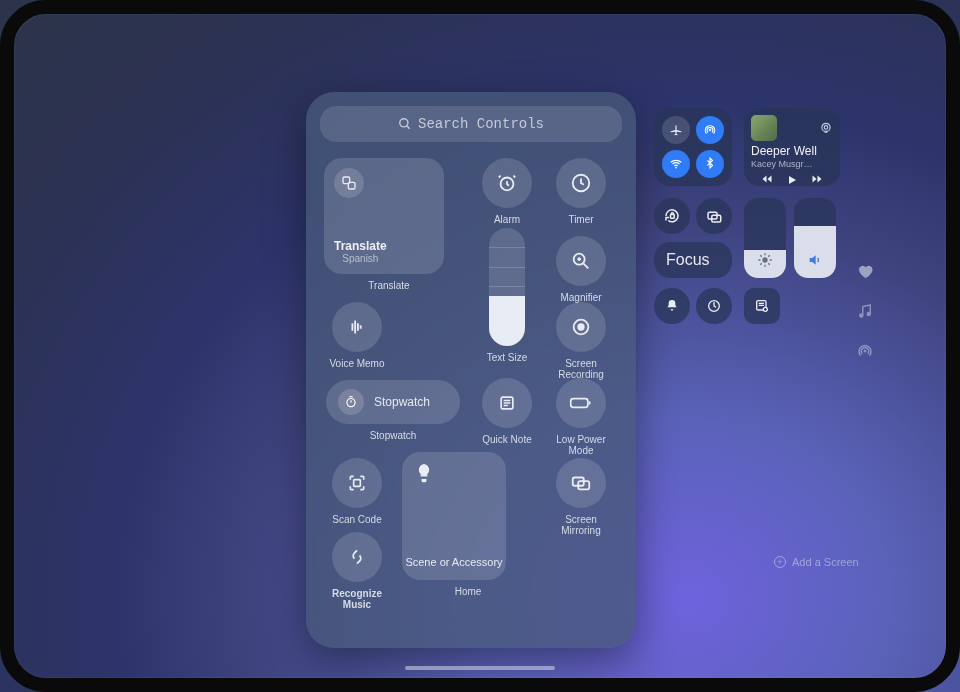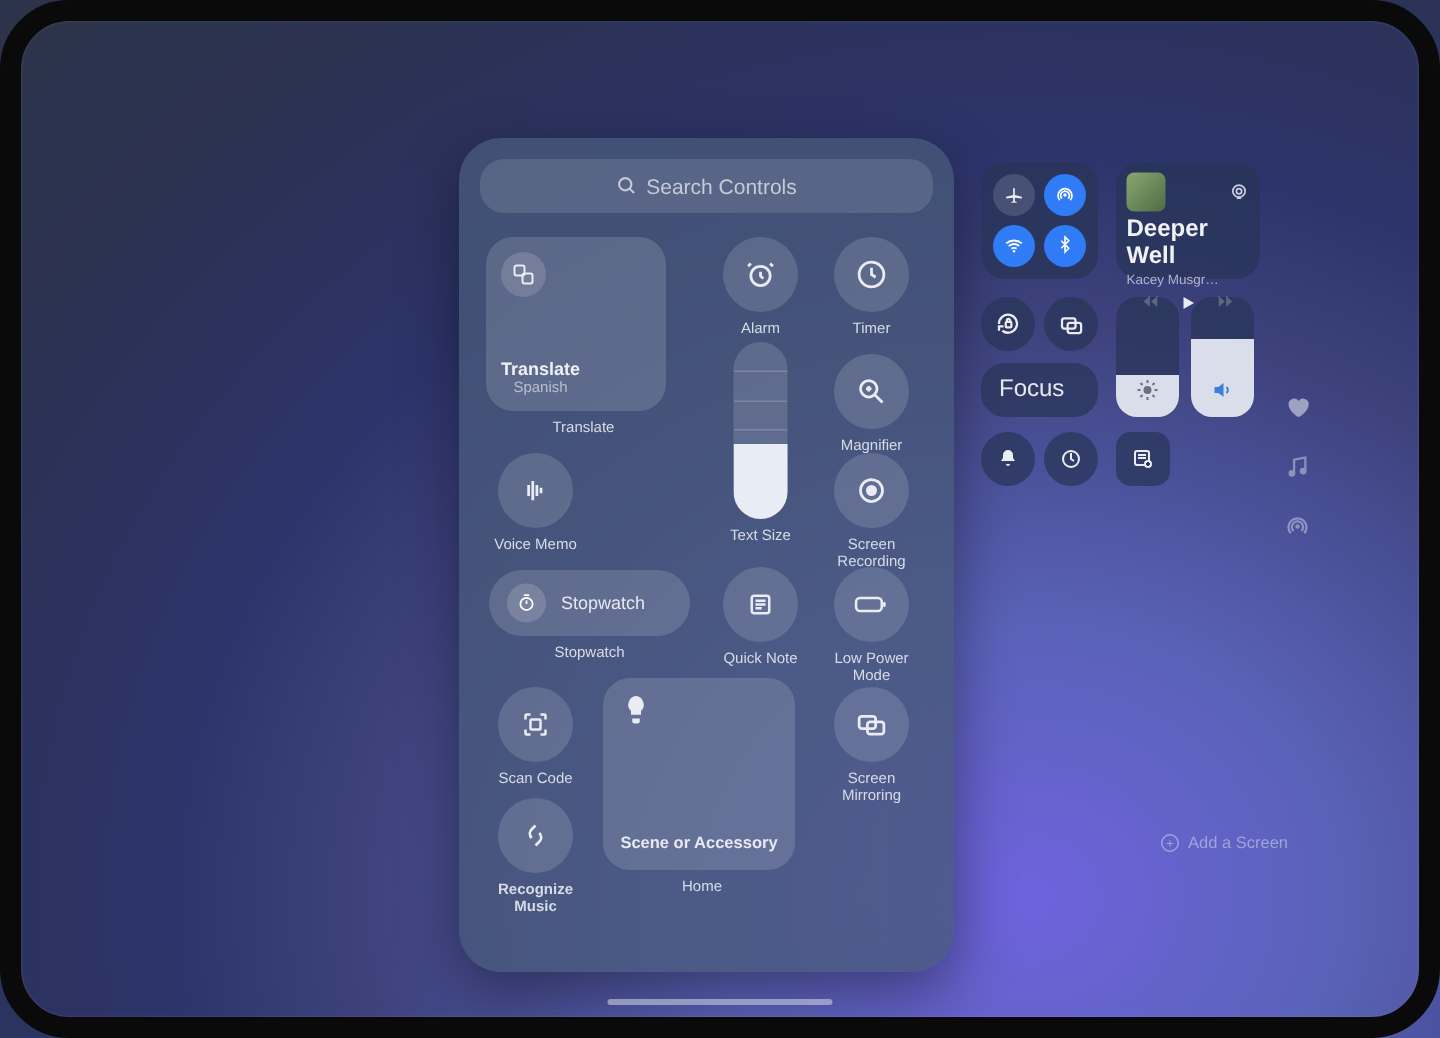--- a/index.html
+++ b/index.html
@@ -38,20 +38,21 @@
   }
   .searchbar {
     height: 36px;
     background: rgba(255,255,255,0.12);
     border-radius: 16px;
     display: flex; align-items: center; justify-content: center;
     gap: 6px;
     font-size: 14px;
     color: #c6cad5;
     margin-bottom: 16px;
+    font-family: Liberation Mono, monospace;
   }
   .grid {
     position: relative;
     width: 100%;
     height: calc(100% - 52px);
   }
   .tile {
     position: absolute;
     text-align: center;
   }
@@ -340,21 +341,21 @@
         <div class="circle">
           <svg width="20" height="20" viewBox="0 0 24 24" fill="none" stroke="#e9ecf4" stroke-width="2.2">
               <path d="M9 14c-2-2-2-5 0-7l3-3M15 10c2 2 2 5 0 7l-3 3"></path>
             </svg>
         </div>
         <div class="cap" style="white-space:pre-line; line-height:1.1;">Recognize
 Music</div>
       </div>
 
       <div class="tile" style="left:82px; top:294px; width:132px;">
-        <div class="square" style="width:128px;height:128px;font-weight:bold;">
+        <div class="square" style="width:104px;height:128px;">
           <svg width="20" height="24" viewBox="0 0 24 28" fill="#e9ecf4" style="position:absolute; top:10px; left:12px;">
               <path d="M12 2a7 7 0 0 0-4 12v3h8v-3a7 7 0 0 0-4-12zM9 20h6v2a2 2 0 0 1-2 2h-2a2 2 0 0 1-2-2z"></path>
             </svg>
           <div style="position:absolute; bottom:12px; width:100%; text-align:center; font-size:11px; color:#e7e9f2;">Scene or Accessory</div>
         </div>
         <div class="cap">Home</div>
       </div>
 
       <div class="tile" style="left:232px; top:300px; width:58px;">
         <div class="circle">
@@ -399,21 +400,21 @@
 
     <div class="ccblk" style="left:90px; top:0; width:96px; height:78px; padding:7px; display:flex; flex-direction:column; gap:3px;">
       <div style="display:flex; gap:6px; align-items:center;">
         <div style="width:26px;height:26px;border-radius:5px;background:linear-gradient(135deg,#8aa76f,#4e6b47);"></div>
         <svg width="14" height="14" viewBox="0 0 24 24" fill="none" stroke="#c7ccde" stroke-width="2" style="margin-left:auto;">
             <circle cx="12" cy="11" r="7"></circle>
             <circle cx="12" cy="11" r="3"></circle>
             <path d="M9 20l3-4 3 4z" fill="#c7ccde" stroke="none"></path>
           </svg>
       </div>
-      <div style="font-size:16px; font-weight:700; color:#f0f2f8;">Deeper Well</div>
+      <div style="font-size:12px; font-weight:400; color:#f0f2f8;">Deeper Well</div>
       <div style="font-size:9px; color:#aeb4c9; margin-top:-2px;">Kacey Musgr…</div>
       <div style="display:flex; justify-content:center; gap:12px; margin-top:1px;">
         <svg width="14" height="12" viewBox="0 0 24 24" fill="#e9ecf4">
             <path d="M11 5l-8 7 8 7zM21 5l-8 7 8 7z"></path>
           </svg>
         <svg width="12" height="14" viewBox="0 0 24 24" fill="#e9ecf4">
             <path d="M6 4l14 8-14 8z"></path>
           </svg>
         <svg width="14" height="12" viewBox="0 0 24 24" fill="#e9ecf4">
             <path d="M3 5l8 7-8 7zM13 5l8 7-8 7z"></path>

